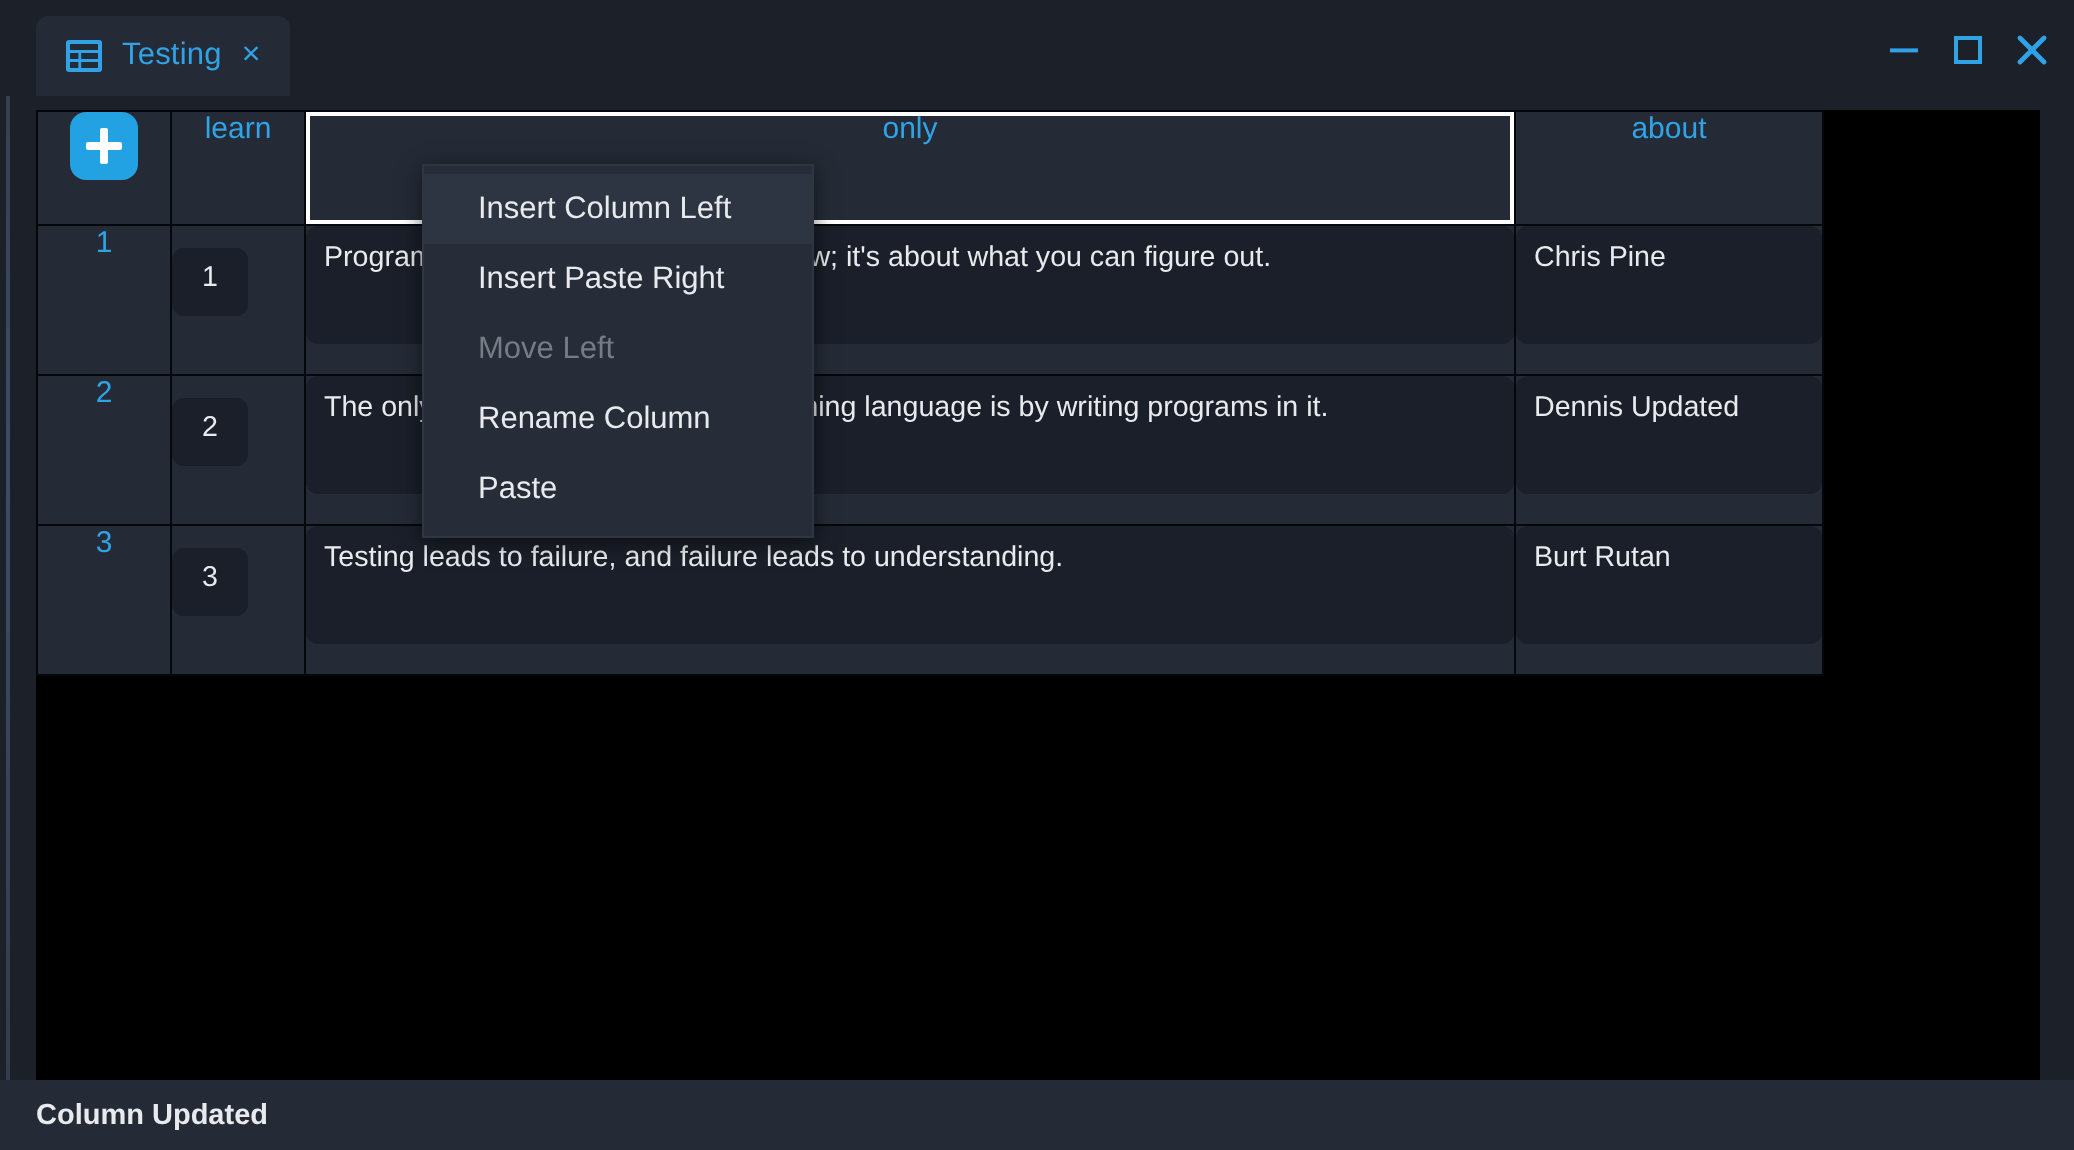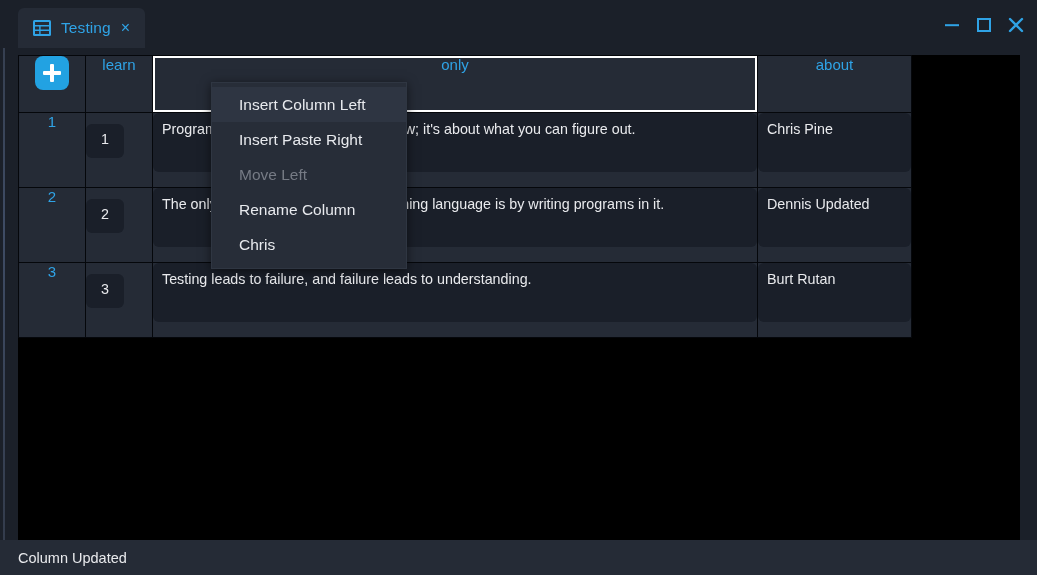--- a/index.html
+++ b/index.html
@@ -192,20 +192,21 @@
 
   
   .statusbar {
     position: absolute;
     left: 0; bottom: 0;
     width: 1037px; height: 35px;
     background: #252b36;
     display: flex;
     align-items: center;
     padding-left: 18px;
+    font-weight: bold;
   }
   .status-text {
     color: #e9eaed;
     font-size: 14.5px;
   }
 </style>
 </head>
 <body>
 
 <div id="app">
@@ -309,20 +310,20 @@
         </tr>
       </tbody>
     </table>
   </div>
 
   <div class="ctxmenu">
     <div class="mi hover">Insert Column Left</div>
     <div class="mi">Insert Paste Right</div>
     <div class="mi disabled">Move Left</div>
     <div class="mi">Rename Column</div>
-    <div class="mi">Chris</div>
+    <div class="mi">Paste</div>
   </div>
 
   <div class="statusbar">
     <span class="status-text">Column Updated</span>
   </div>
 
 </div>
 
 </body></html>

